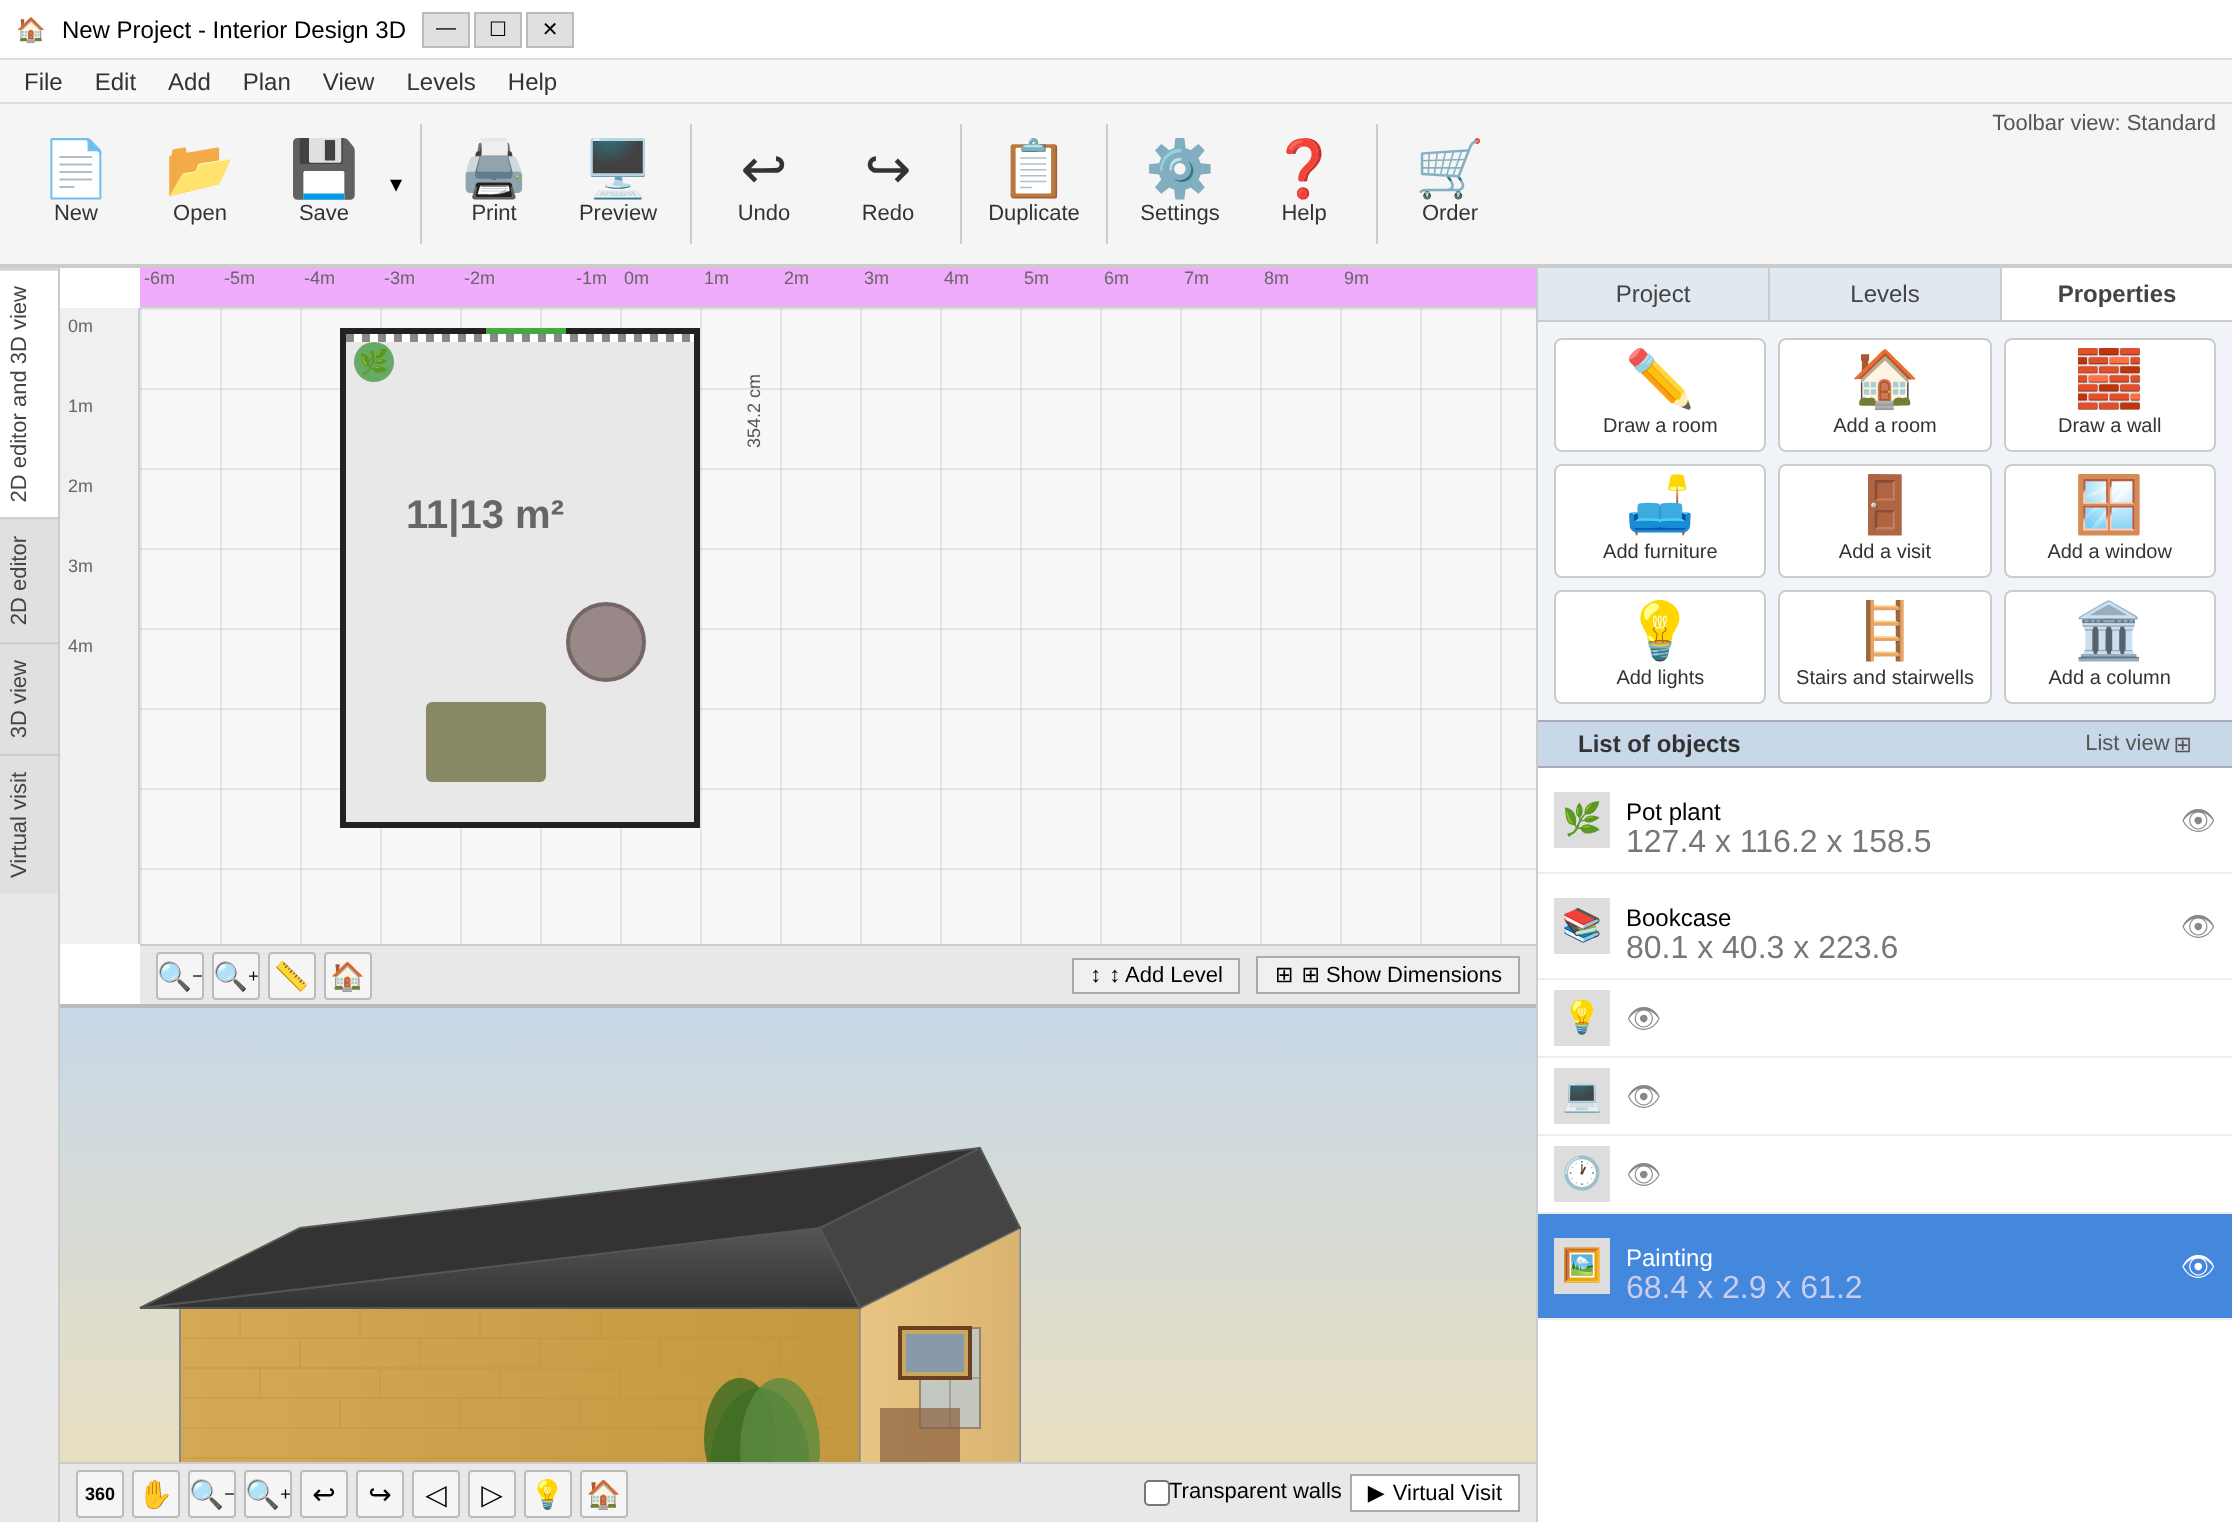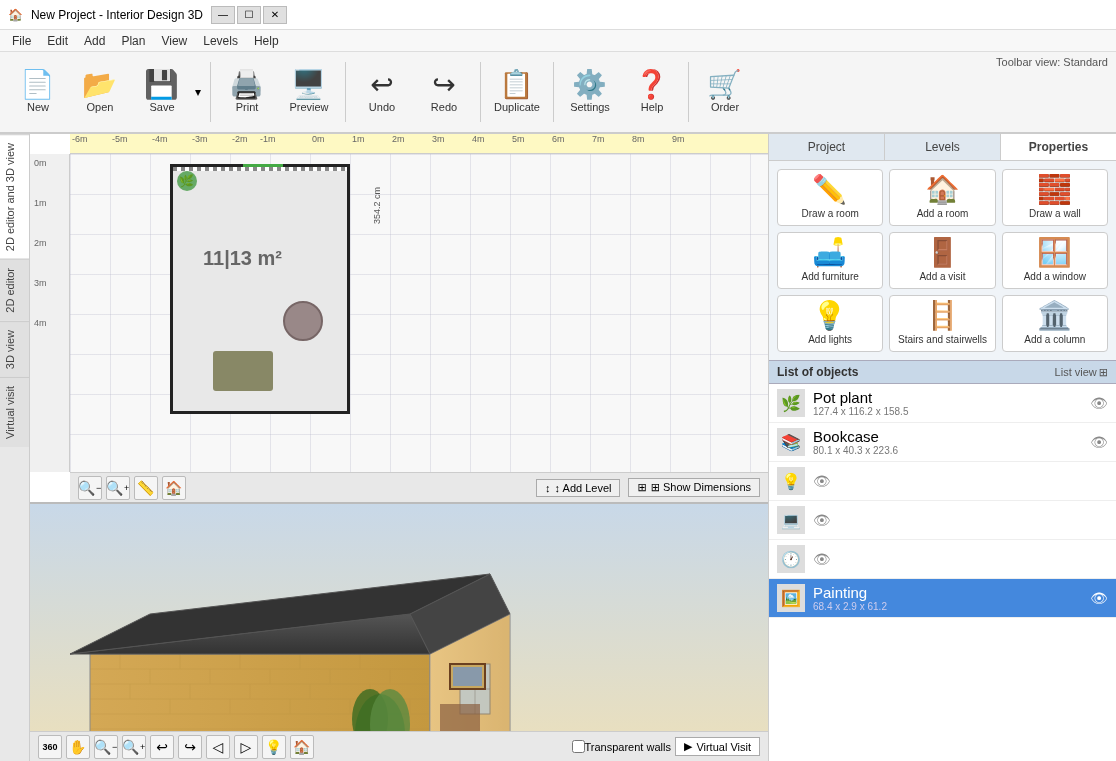--- a/index.html
+++ b/index.html
@@ -29,54 +29,54 @@
     
     #left-sidebar { width: 30px; background: #e8e8e8; border-right: 1px solid #ccc; display: flex; flex-direction: column; }
     .side-tab { writing-mode: vertical-rl; transform: rotate(180deg); padding: 8px 4px; font-size: 11px; cursor: pointer; color: #444; border-bottom: 1px solid #ccc; background: #e0e0e0; text-align: center; }
     .side-tab.active { background: #fff; }
 
     
     #center { flex: 1; display: flex; flex-direction: column; overflow: hidden; }
 
     
     #editor-2d { flex: 0 0 370px; position: relative; background: #fff; border-bottom: 2px solid #bbb; overflow: hidden; }
-    #ruler-h { position: absolute; top: 0; left: 40px; right: 0; height: 20px; background: #fef9c3; border-bottom: 1px solid #ccc; display: flex; align-items: center; overflow: hidden; justify-content: flex-end; }
+    #ruler-h { position: absolute; top: 0; left: 40px; right: 0; height: 20px; background: #f0abfc; border-bottom: 1px solid #ccc; display: flex; align-items: center; overflow: hidden; justify-content: flex-end; }
     #ruler-v { position: absolute; top: 20px; left: 0; width: 40px; bottom: 30px; background: #f0f0f0; border-right: 1px solid #ccc; }
     #canvas-2d { position: absolute; top: 20px; left: 40px; right: 0; bottom: 30px; background: #f8f8f8; background-image: linear-gradient(rgba(180,180,200,0.3) 1px, transparent 1px), linear-gradient(90deg, rgba(180,180,200,0.3) 1px, transparent 1px); background-size: 40px 40px; overflow: hidden; }
     #toolbar-2d { position: absolute; bottom: 0; left: 40px; right: 0; height: 30px; background: #e8e8e8; border-top: 1px solid #ccc; display: flex; align-items: center; gap: 4px; padding: 0 8px; }
     .tool-btn { width: 24px; height: 24px; display: flex; align-items: center; justify-content: center; cursor: pointer; border: 1px solid #bbb; background: #f5f5f5; border-radius: 2px; font-size: 14px; }
 
     
     #view-3d { flex: 1; position: relative; background: #14532d; overflow: hidden; }
     #toolbar-3d { position: absolute; bottom: 0; left: 0; right: 0; height: 30px; background: #e8e8e8; border-top: 1px solid #ccc; display: flex; align-items: center; gap: 4px; padding: 0 8px; }
-    #transparent-walls { display: flex; align-items: center; gap: 0; margin-left: auto; font-size: 11px; }
+    #transparent-walls { display: flex; gap: 0; margin-left: auto; font-size: 11px; }
     #virtual-visit-btn { display: flex; align-items: center; gap: 4px; padding: 2px 8px; border: 1px solid #aaa; background: #fff; cursor: pointer; font-size: 11px; }
 
     
     #right-panel { width: 348px; background: #f0f4f8; border-left: 1px solid #ccc; display: flex; flex-direction: column; }
     #panel-tabs { display: flex; background: #e0e8f0; border-bottom: 1px solid #ccc; }
     .panel-tab { flex: 1; padding: 6px 4px; text-align: center; cursor: pointer; font-size: 12px; color: #444; border-right: 1px solid #ccc; }
     .panel-tab:last-child { border-right: none; }
     .panel-tab.active { background: #fff; font-weight: bold; }
     #design-section { padding: 8px; }
     #design-title { font-size: 13px; font-weight: bold; color: #333; margin-bottom: 8px; padding-bottom: 4px; }
     #design-grid { display: grid; grid-template-columns: repeat(3, 1fr); gap: 6px; }
     .design-card { background: #fff; border: 1px solid #ccc; border-radius: 4px; padding: 6px 4px; display: flex; flex-direction: column; align-items: center; gap: 4px; cursor: pointer; font-size: 10px; text-align: center; color: #333; }
     .design-card .card-icon { font-size: 28px; line-height: 1; }
     #objects-section { flex: 1; display: flex; flex-direction: column; overflow: hidden; }
-    #objects-header { display: flex; align-items: center; justify-content: space-between; padding: 4px 8px; background: #c8d8e8; border-top: 1px solid #aab; border-bottom: 1px solid #aab; }
+    #objects-header { display: flex; align-items: center; justify-content: space-between; padding: 4px 20px; background: #c8d8e8; border-top: 1px solid #aab; border-bottom: 1px solid #aab; }
     #objects-title { font-size: 12px; font-weight: bold; color: #333; }
     #list-view-btn { font-size: 11px; color: #555; cursor: pointer; display: flex; align-items: center; gap: 2px; }
     #objects-list { flex: 1; overflow-y: auto; background: #fff; }
     .obj-item { display: flex; align-items: center; padding: 5px 8px; border-bottom: 1px solid #eee; cursor: pointer; gap: 8px; }
     .obj-item.selected { background: #4488dd; color: #fff; }
     .obj-thumb { width: 28px; height: 28px; background: #ddd; display: flex; align-items: center; justify-content: center; font-size: 16px; flex-shrink: 0; }
     .obj-info { flex: 1; }
-    .obj-name { font-size: 15px; font-weight: 500; }
-    .obj-dims { font-size: 10px; color: #777; }
+    .obj-name { font-size: 12px; font-weight: 500; margin-top: 10px; }
+    .obj-dims { font-size: 16px; color: #777; }
     .obj-item.selected .obj-dims { color: #cce; }
     .obj-eye { font-size: 14px; cursor: pointer; color: #888; }
     .obj-item.selected .obj-eye { color: #fff; }
 
     
     ::-webkit-scrollbar { width: 8px; }
     ::-webkit-scrollbar-track { background: #f0f0f0; }
     ::-webkit-scrollbar-thumb { background: #bbb; border-radius: 4px; }
 
     
@@ -181,21 +181,21 @@
 
     <div id="editor-2d">
 
       <div id="ruler-h">
         <div style="position:relative;width:100%;height:20px;">
           <span class="ruler-label" style="left:2px">-6m</span>
           <span class="ruler-label" style="left:42px">-5m</span>
           <span class="ruler-label" style="left:82px">-4m</span>
           <span class="ruler-label" style="left:122px">-3m</span>
           <span class="ruler-label" style="left:162px">-2m</span>
-          <span class="ruler-label" style="left:190px">-1m</span>
+          <span class="ruler-label" style="left:218px">-1m</span>
           <span class="ruler-label" style="left:242px">0m</span>
           <span class="ruler-label" style="left:282px">1m</span>
           <span class="ruler-label" style="left:322px">2m</span>
           <span class="ruler-label" style="left:362px">3m</span>
           <span class="ruler-label" style="left:402px">4m</span>
           <span class="ruler-label" style="left:442px">5m</span>
           <span class="ruler-label" style="left:482px">6m</span>
           <span class="ruler-label" style="left:522px">7m</span>
           <span class="ruler-label" style="left:562px">8m</span>
           <span class="ruler-label" style="left:602px">9m</span>

